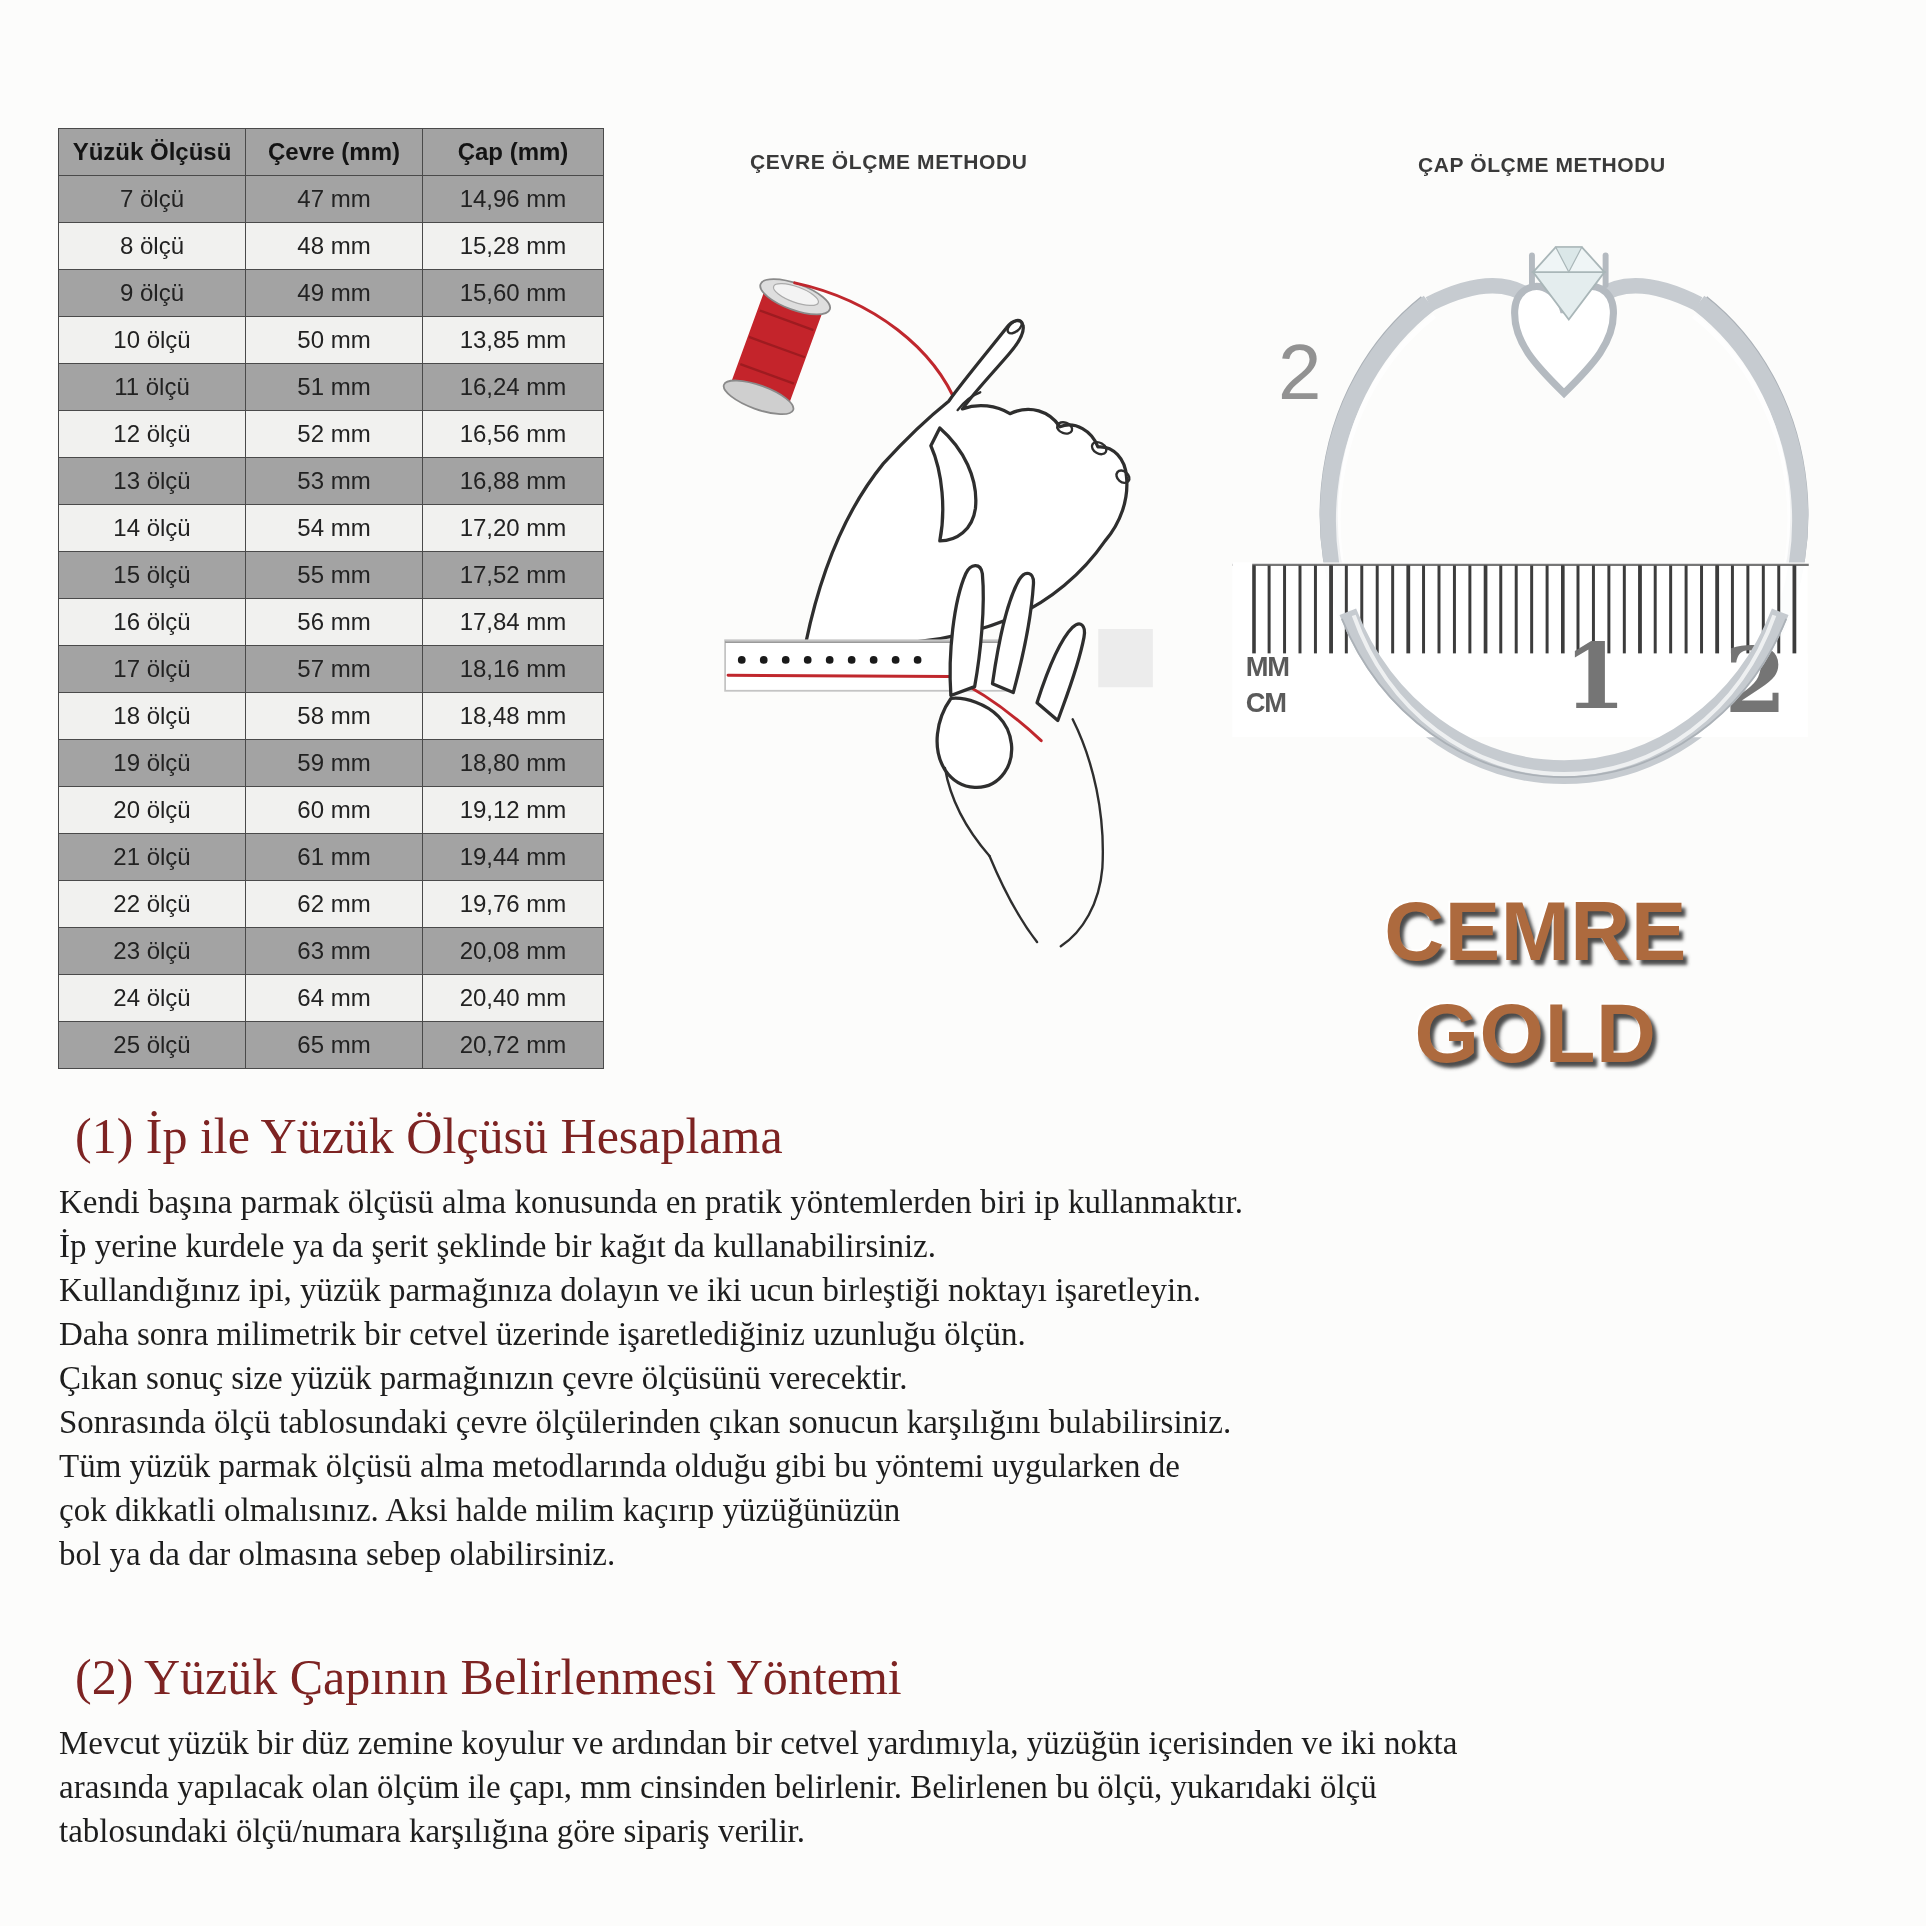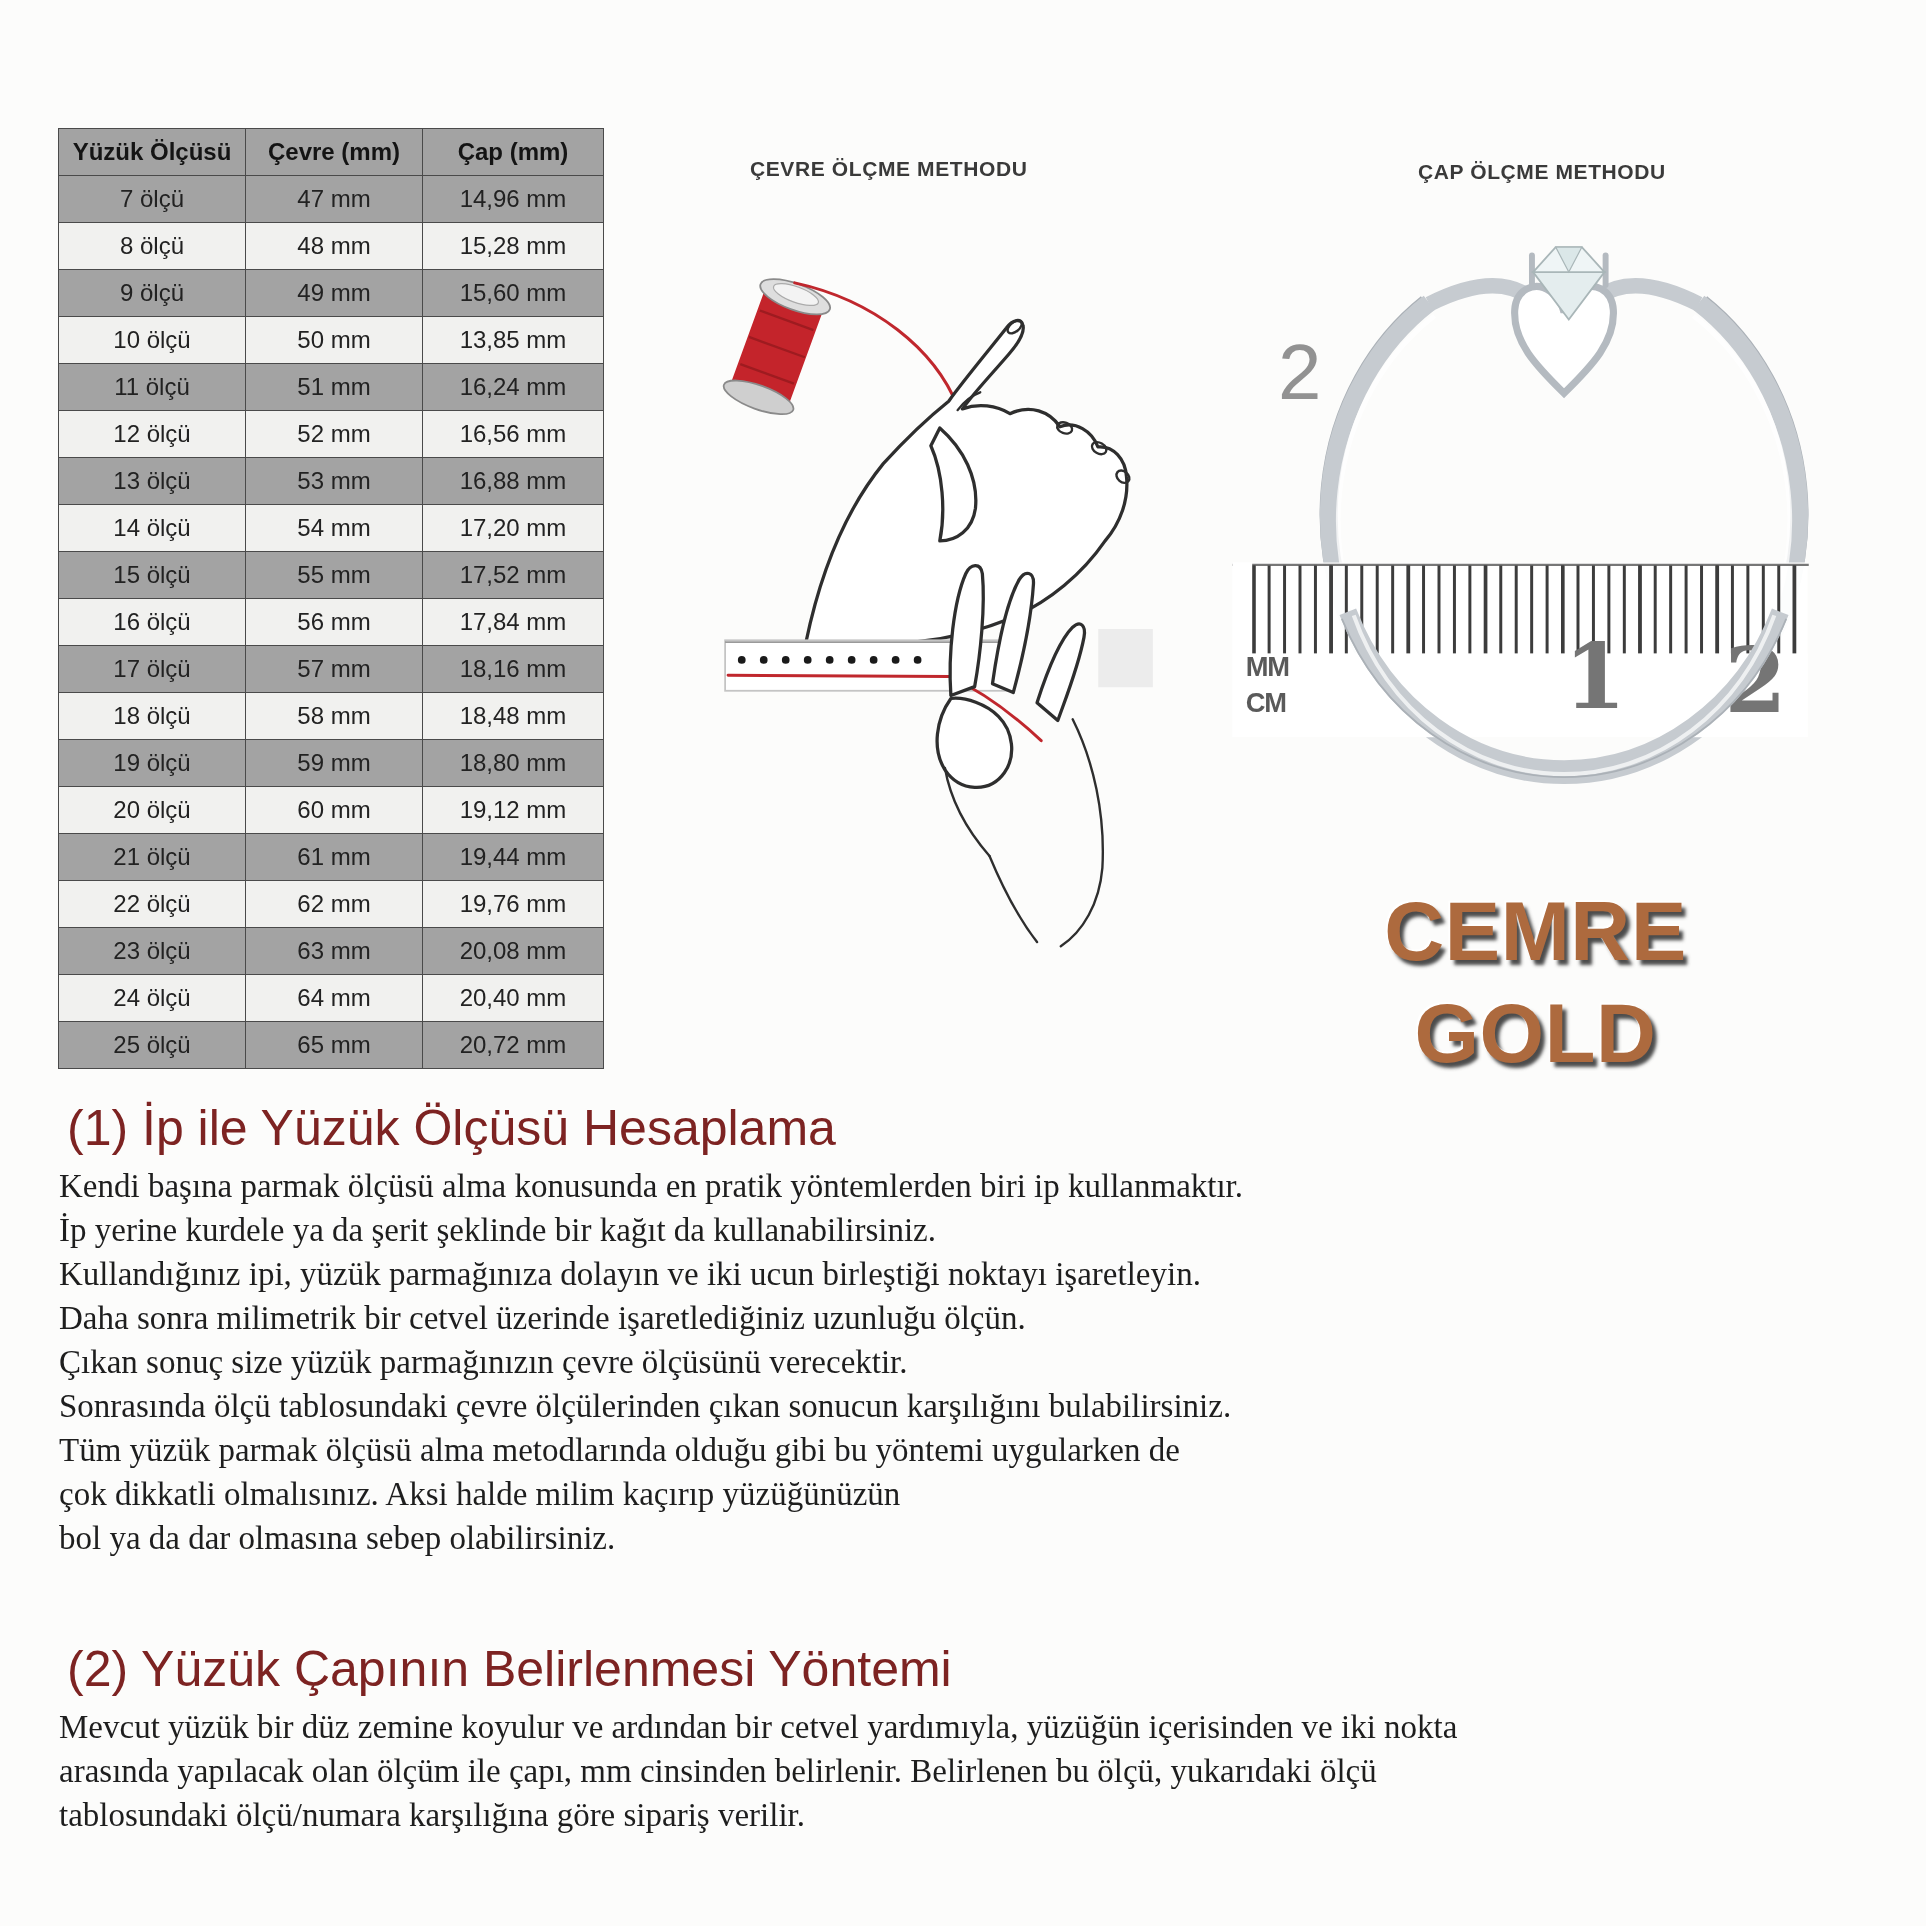--- a/index.html
+++ b/index.html
@@ -23,21 +23,21 @@
     height:44px; text-align:center; vertical-align:middle;
     font-family:"Liberation Sans", sans-serif;
   }
   .size-table th { font-size:24px; font-weight:700; color:#141414; }
   .size-table td { font-size:24px; font-weight:400; color:#222; }
   .size-table tbody tr:nth-child(even) { background:#f1f1ef; }
 
   
   .fig-title {
     position:absolute; font-size:21px; font-weight:700; color:#3a3a3a;
-    letter-spacing:0.6px; white-space:nowrap;margin-top:7px;
+    letter-spacing:0.6px; white-space:nowrap;
   }
   #title-cevre { left:750px; top:150px; }
   #title-cap   { left:1418px; top:153px; }
   .step-num {
     position:absolute; font-size:78px; font-weight:400;
     color:var(--step-number); line-height:1;
   }
   #step-1 { left:737px; top:336px; }
   #step-2 { left:1278px; top:333px; }
 
@@ -52,22 +52,22 @@
     text-align:center; font-weight:800; font-size:83px; line-height:102px;
     color:var(--brand); letter-spacing:0.6px;
     text-shadow:-1.8px -1.8px 1.2px rgba(255,255,255,0.9), 4.2px 4.8px 3.6px rgba(45,45,45,0.85);
   }
 
   
   .section { position:absolute; left:59px; width:1754px; }
   #section-1 { top:1093px; }
   #section-2 { top:1634px; }
   .section-heading {
-    font-family:Liberation Sans, sans-serif; font-size:50px; font-weight:400;
-    color:var(--heading); line-height:1.1; margin:8px; white-space:nowrap;
+    font-family:Liberation Serif, serif; font-size:50px; font-weight:400;
+    color:var(--heading); line-height:1.1; margin:16px; white-space:nowrap;
   }
   .section-lines { }
   .text-line {
     font-family:"Liberation Serif", serif; font-size:33px; line-height:44px;
     color:var(--body-text); white-space:nowrap;
   }
 
   
   .hand-fill  { fill:#ffffff; stroke:var(--figure-line); stroke-width:5.5; stroke-linejoin:round; stroke-linecap:round; }
   .hand-line  { fill:none; stroke:var(--figure-line); stroke-width:4;   stroke-linecap:round; }

